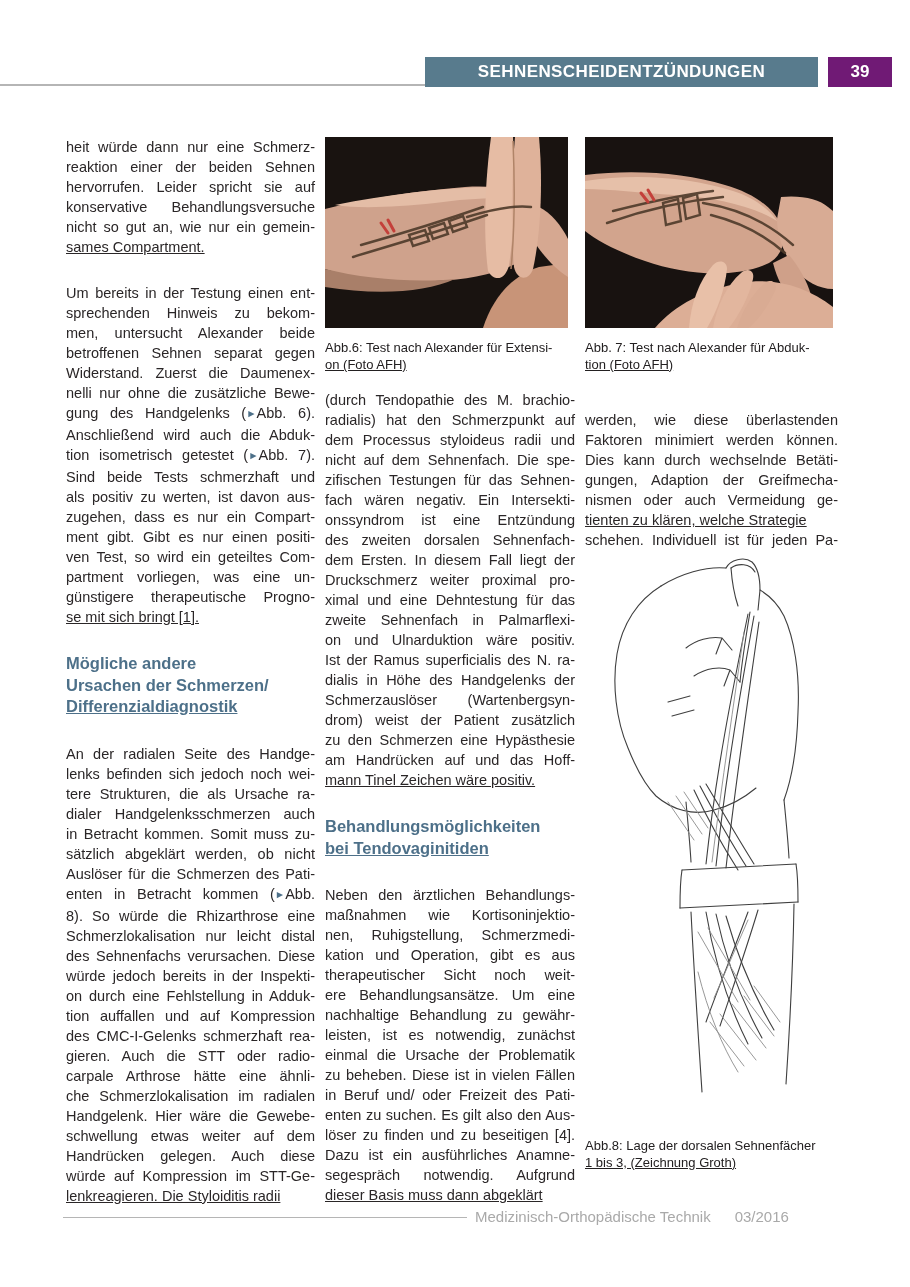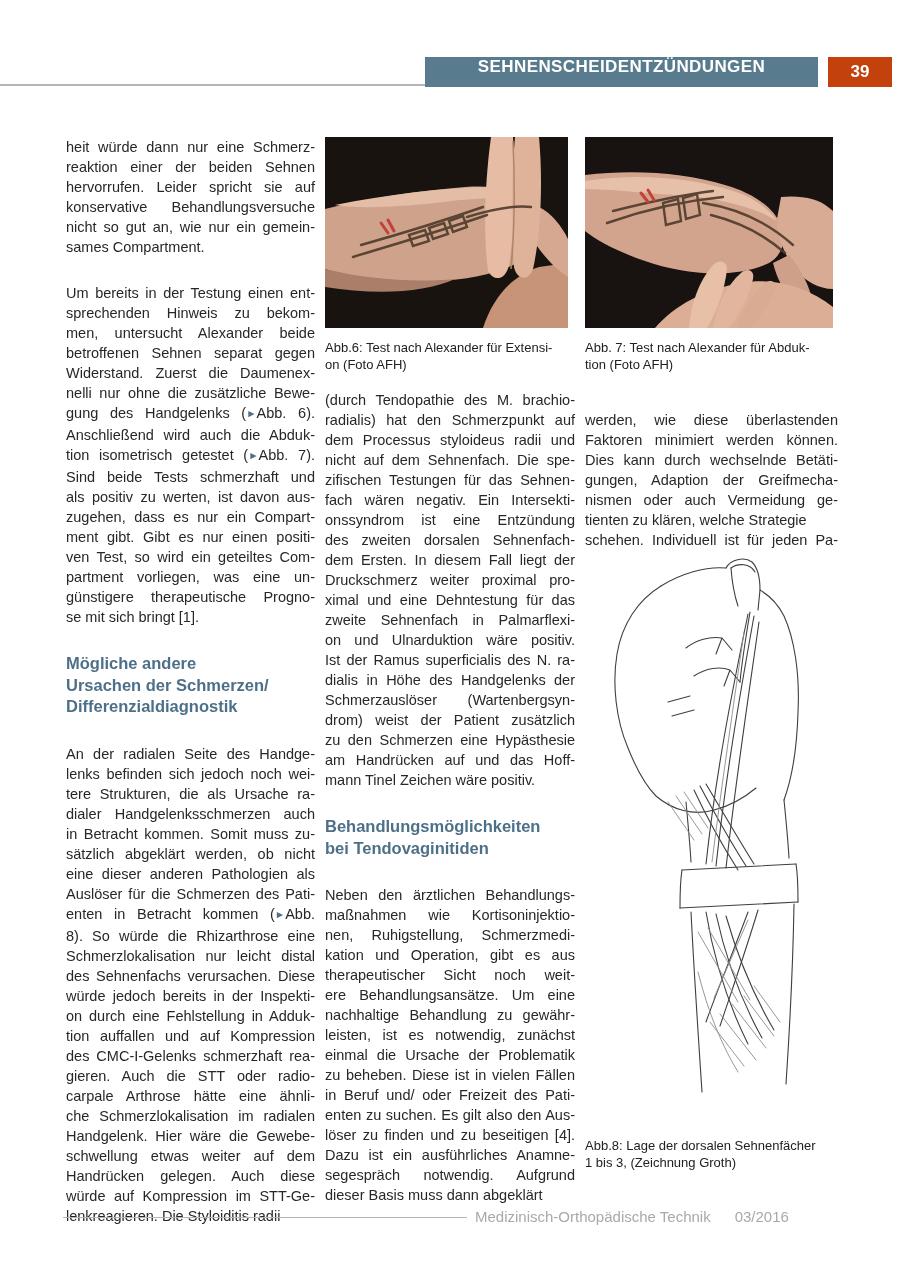--- a/index.html
+++ b/index.html
@@ -1,30 +1,30 @@
 <!DOCTYPE html>
 <html><head>
 <meta charset="utf-8">
 <style>
   html,body{margin:0;padding:0;background:#e8e8e8;}
   .page{position:relative;width:910px;height:1287px;background:#ffffff;overflow:hidden;
         font-family:"Liberation Sans", sans-serif;color:#2a2627;}
   
   .hdr-bar{position:absolute;left:425px;top:57px;width:393px;height:30px;background:#587b8d;
-           display:flex;align-items:flex-start;justify-content:center;}
+           display:flex;align-items:center;justify-content:center;}
   .hdr-bar .t{color:#ffffff;font-weight:bold;font-size:17px;letter-spacing:0.4px;}
-  .hdr-page{position:absolute;left:828px;top:57px;width:64px;height:30px;background:#c2410c;
+  .hdr-page{position:absolute;left:828px;top:57px;width:64px;height:30px;background:#701a75;
             display:flex;align-items:center;justify-content:center;color:#fff;font-weight:bold;font-size:17px;}
   .hdr-rule{position:absolute;left:0;top:84px;width:425px;height:0;border-top:2px solid #b5b5b5;}
   
   .col{position:absolute;font-size:14.5px;line-height:20px;}
   .col .block{margin-top:26px;}
   .col .block:first-child{margin-top:0;}
   .ln{text-align:justify;text-align-last:justify;}
-  .ln.last{text-align-last:left;}
+  .ln.last{text-align-last:left;text-decoration:underline;}
   .subhead{margin-top:10px;margin-bottom:2px;color:#4d7089;font-weight:bold;font-size:16.5px;line-height:21.5px;}
   .subhead .ln{text-align:left;text-align-last:left;}
   .mk{color:#4d7089;font-size:0.72em;position:relative;top:-1px;}
   
   .photo{position:absolute;}
   .photo svg{display:block;}
   .caption{position:absolute;font-size:13px;line-height:16.5px;color:#232021;}
   .caption .ln{text-align:left;text-align-last:left;white-space:nowrap;}
   .sketch{position:absolute;}
   
@@ -76,21 +76,20 @@
         <div class="ln">Ursachen der Schmerzen/</div>
         <div class="ln last">Differenzialdiagnostik</div>
       </div>
     <div class="block">
         <div class="ln">An der radialen Seite des Handge-</div>
         <div class="ln">lenks befinden sich jedoch noch wei-</div>
         <div class="ln">tere Strukturen, die als Ursache ra-</div>
         <div class="ln">dialer Handgelenksschmerzen auch</div>
         <div class="ln">in Betracht kommen. Somit muss zu-</div>
         <div class="ln">sätzlich abgeklärt werden, ob nicht</div>
-        <div class="ln">eine dieser anderen Pathologien als</div>
         <div class="ln">Auslöser für die Schmerzen des Pati-</div>
         <div class="ln">enten in Betracht kommen (<span class="mk">►</span>Abb.</div>
         <div class="ln">8). So würde die Rhizarthrose eine</div>
         <div class="ln">Schmerzlokalisation nur leicht distal</div>
         <div class="ln">des Sehnenfachs verursachen. Diese</div>
         <div class="ln">würde jedoch bereits in der Inspekti-</div>
         <div class="ln">on durch eine Fehlstellung in Adduk-</div>
         <div class="ln">tion auffallen und auf Kompression</div>
         <div class="ln">des CMC-I-Gelenks schmerzhaft rea-</div>
         <div class="ln">gieren. Auch die STT oder radio-</div>

